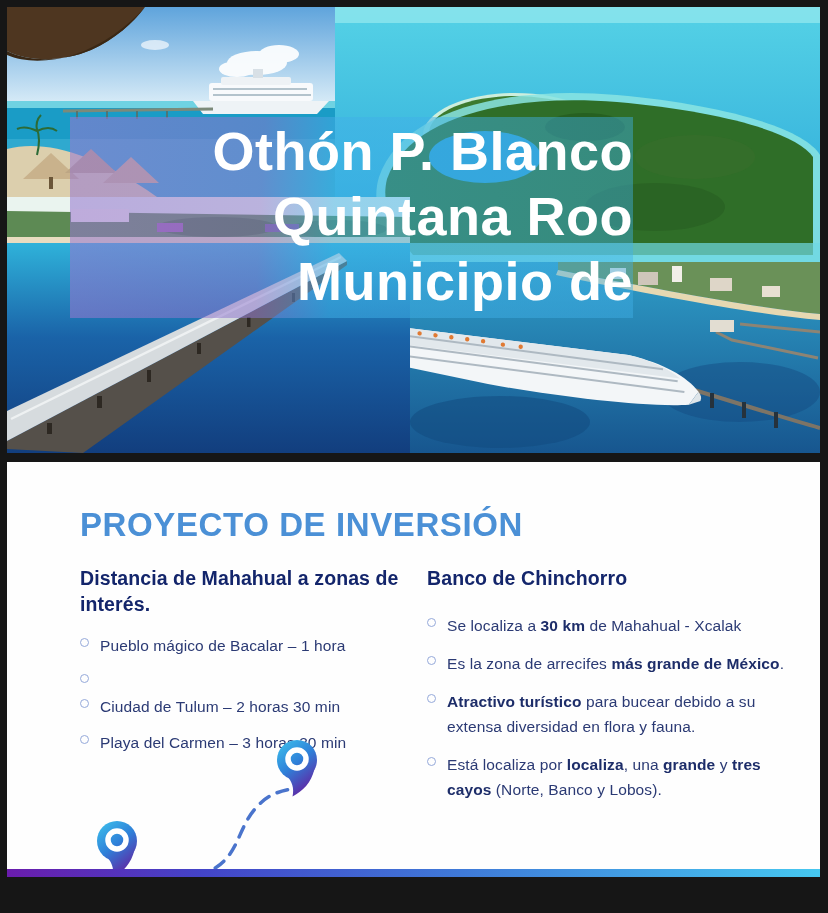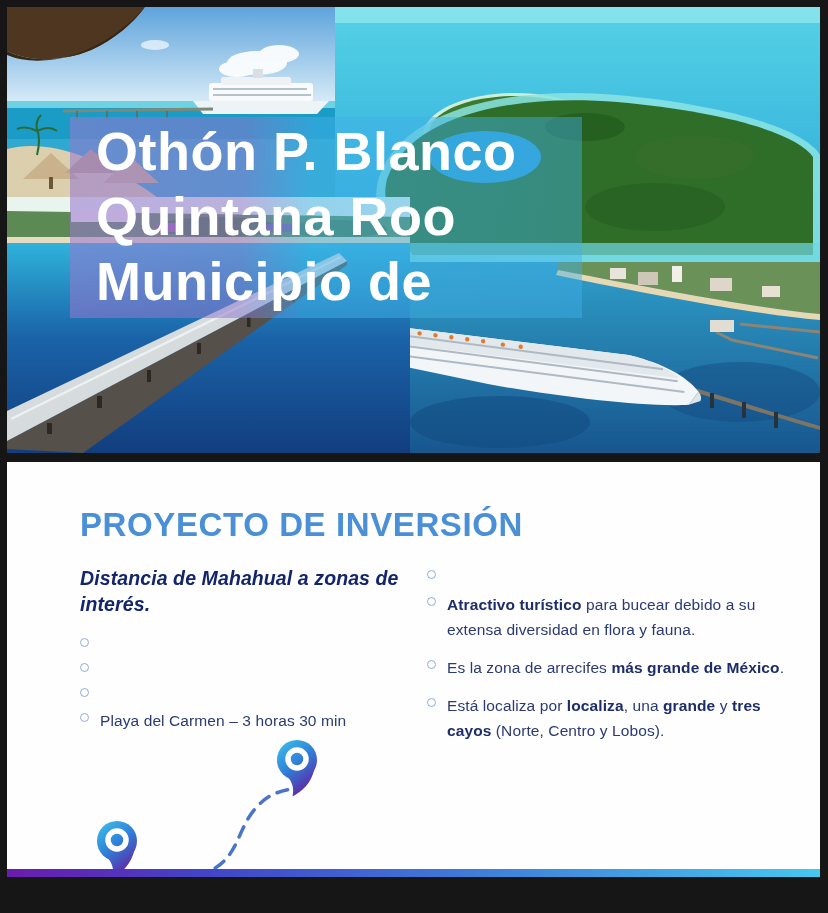--- a/index.html
+++ b/index.html
@@ -14,26 +14,27 @@
     position:absolute;left:7px;top:7px;width:813px;height:446px;
     overflow:hidden;background:#2aa8d0;
   }
   .photo{position:absolute;}
   .photo svg{display:block;width:100%;height:100%;}
   .ph-a{left:0;top:0;width:328px;height:190px;}
   .ph-b{left:328px;top:0;width:485px;height:255px;}
   .ph-c{left:0;top:190px;width:403px;height:256px;}
   .ph-d{left:403px;top:255px;width:410px;height:191px;}
   .overlay{
-    position:absolute;left:63px;top:110px;width:512px;height:201px;
+    position:absolute;left:63px;top:110px;width:563px;height:201px;
     background:linear-gradient(93deg,
       rgba(151,120,208,.58) 0%,
       rgba(142,118,205,.52) 34%,
       rgba(64,176,232,.50) 47%,
       rgba(64,176,232,.44) 100%);
+    text-align:right;
   }
   .hero-title{
     margin:0;padding:2px 0 0 26px;
     font-size:54px;line-height:65px;font-weight:700;
     letter-spacing:.5px;color:#ffffff;
   }
   .hero-title span{display:block;}
   
   .card{
     position:absolute;left:7px;top:462px;width:813px;height:415px;
@@ -42,21 +43,21 @@
   .card-inner{position:relative;padding:44px 30px 0 73px;}
   .section-title{
     margin:0;font-size:33px;font-weight:700;letter-spacing:.6px;
     color:#4b90d6;
   }
   .cols{display:flex;margin-top:21px;}
   .col-left{width:335px;margin-right:12px;}
   .col-right{width:360px;}
   .col h3{
     margin:0;font-size:19.5px;line-height:26px;font-weight:700;
-    color:#13256b;letter-spacing:.1px;font-style:italic;
+    color:#13256b;letter-spacing:.1px;
   }
   .col-left h3{margin-bottom:16px;}
   .col-right h3{margin-bottom:22px;}
   ul.blist{list-style:none;margin:0;padding:0;}
   ul.blist li{display:flex;gap:11px;margin-bottom:11px;}
   .col-right ul.blist li{margin-bottom:13px;}
   .bullet{
     flex:0 0 auto;width:7px;height:7px;margin-top:5px;
     border:1.6px solid #95a9da;border-radius:50%;
   }
@@ -252,49 +253,53 @@
 
 <div class="card">
   <div class="card-inner">
     <h2 class="section-title">PROYECTO DE INVERSIÓN</h2>
     <div class="cols">
       <div class="col col-left">
         <h3>Distancia de Mahahual a zonas de interés.</h3>
         <ul class="blist">
             <li>
               <span class="bullet"></span>
-            </li>
-            <li>
-              <span class="bullet"></span>
-            </li>
-            <li>
-              <span class="bullet"></span>
+              <span class="li-text"><span>Pueblo mágico de Bacalar – 1 hora</span></span>
+            </li>
+            <li>
+              <span class="bullet"></span>
+            </li>
+            <li>
+              <span class="bullet"></span>
+              <span class="li-text"><span>Ciudad de Tulum – 2 horas 30 min</span></span>
             </li>
             <li>
               <span class="bullet"></span>
               <span class="li-text"><span>Playa del Carmen – 3 horas 30 min</span></span>
             </li>
           </ul>
       </div>
       <div class="col col-right">
+        <h3>Banco de Chinchorro</h3>
         <ul class="blist">
             <li>
               <span class="bullet"></span>
+              <span class="li-text"><span>Se localiza a </span><b>30 km</b><span> de Mahahual - Xcalak</span></span>
+            </li>
+            <li>
+              <span class="bullet"></span>
+              <span class="li-text"><span>Es la zona de arrecifes </span><b>más grande de México</b><span>.</span></span>
             </li>
             <li>
               <span class="bullet"></span>
               <span class="li-text"><b>Atractivo turístico</b><span> para bucear debido a su extensa diversidad en flora y fauna.</span></span>
             </li>
             <li>
               <span class="bullet"></span>
-              <span class="li-text"><span>Es la zona de arrecifes </span><b>más grande de México</b><span>.</span></span>
-            </li>
-            <li>
-              <span class="bullet"></span>
-              <span class="li-text"><span>Está localiza por </span><b>localiza</b><span>, una </span><b>grande</b><span> y </span><b>tres cayos</b><span> (Norte, Centro y Lobos).</span></span>
+              <span class="li-text"><span>Está localiza por </span><b>localiza</b><span>, una </span><b>grande</b><span> y </span><b>tres cayos</b><span> (Norte, Banco y Lobos).</span></span>
             </li>
           </ul>
       </div>
     </div>
   </div>
 
   <svg class="route" viewBox="0 0 813 451">
     <defs>
       <linearGradient id="pg" gradientUnits="userSpaceOnUse" x1="4" y1="4" x2="44" y2="54">
         <stop offset="0" stop-color="#3cc0ec"></stop>

